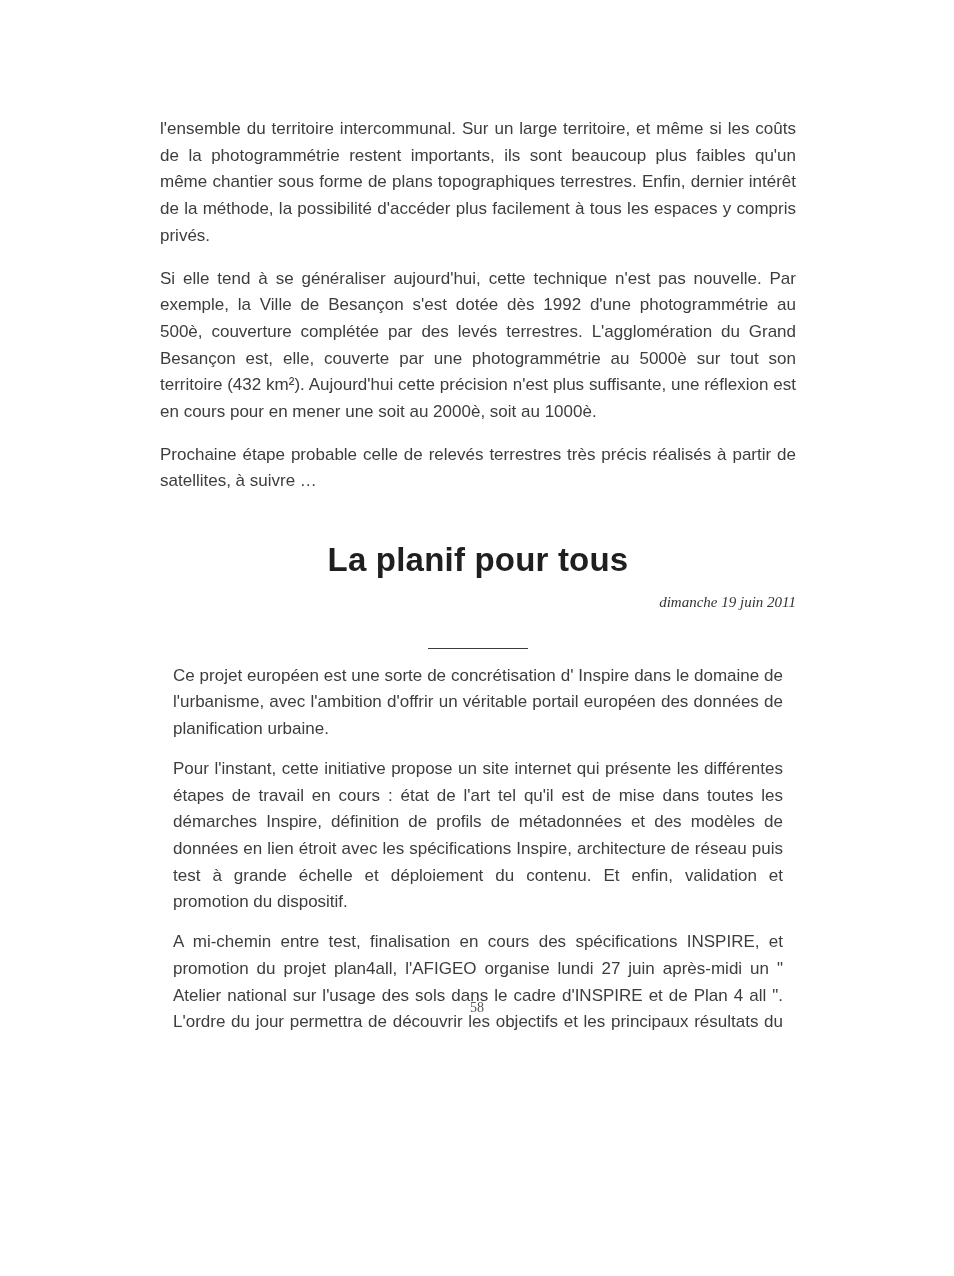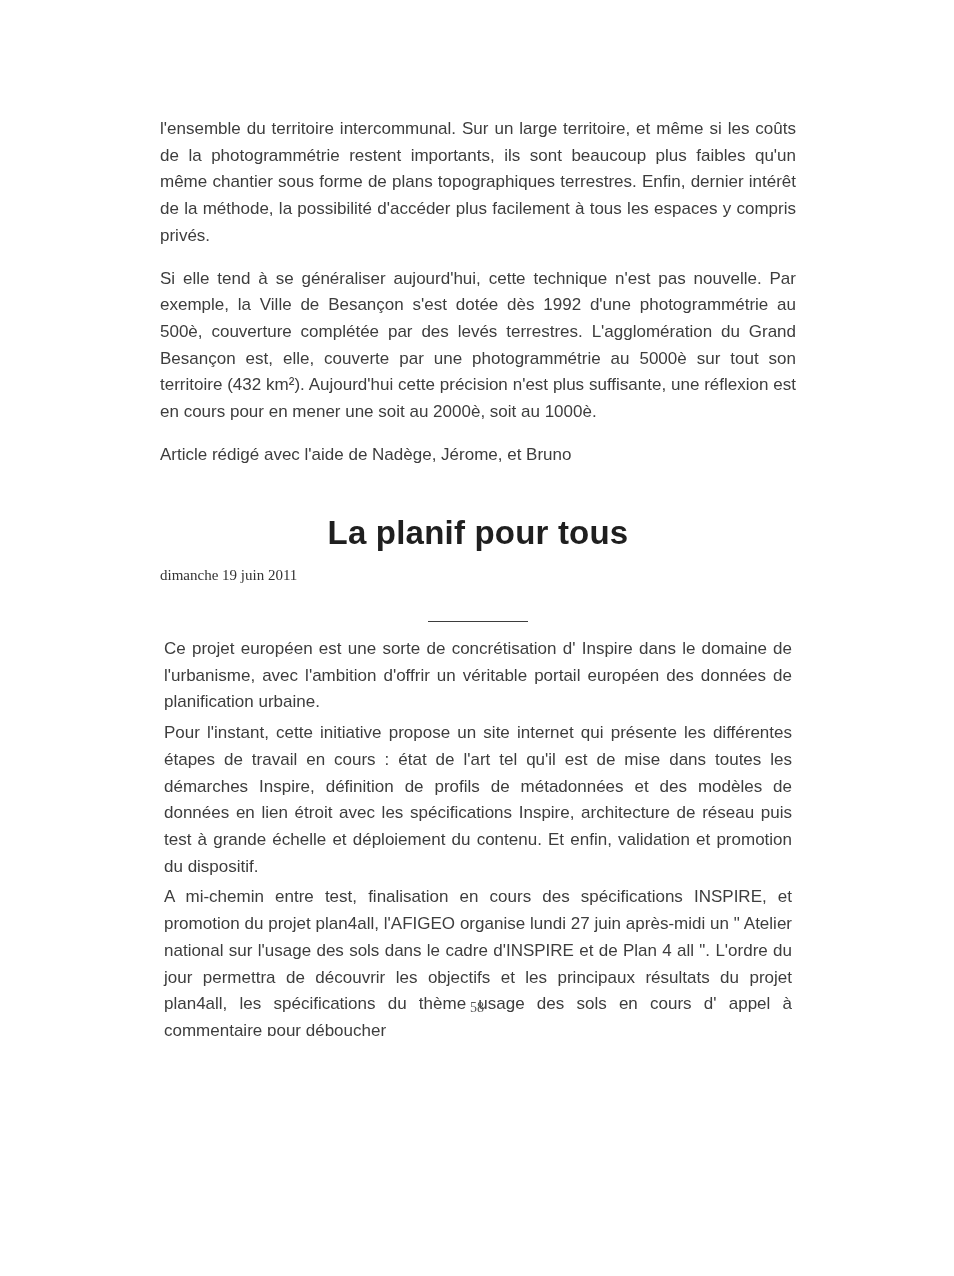--- a/index.html
+++ b/index.html
@@ -22,34 +22,35 @@
     width: 636px;
     color: #3d3d3d;
     font-size: 17px;
     line-height: 26.7px;
   }
   .content p {
     margin: 0 0 16px 0;
     text-align: justify;
   }
   .content p.tight {
-    margin: 4px;
+    margin: 13px;
   }
   .post-title {
     margin: 46px 0 10px 0;
     text-align: center;
     font-size: 33px;
     font-weight: bold;
     color: #1f1f1f;
     letter-spacing: 0.2px;
     line-height: 1.15;
   }
   .post-date {
-    text-align: left;
+    text-align: right;
     font-family: "Liberation Serif", serif;
+    font-style: italic;
     font-size: 15px;
     color: #333333;
     margin: 0 0 0 0;
   }
   .divider {
     width: 100px;
     border: none;
     border-top: 1px solid #3d3d3d;
     margin: 32px auto 14px auto;
   }
@@ -65,21 +66,21 @@
   }
 </style>
 </head>
 <body>
 
 <div class="page">
   <div class="content">
 
     <p>l'ensemble du territoire intercommunal. Sur un large territoire, et même si les coûts de la photogrammétrie restent importants, ils sont beaucoup plus faibles qu'un même chantier sous forme de plans topographiques terrestres. Enfin, dernier intérêt de la méthode, la possibilité d'accéder plus facilement à tous les espaces y compris privés.</p>
     <p>Si elle tend à se généraliser aujourd'hui, cette technique n'est pas nouvelle. Par exemple, la Ville de Besançon s'est dotée dès 1992 d'une photogrammétrie au 500è, couverture complétée par des levés terrestres. L'agglomération du Grand Besançon est, elle, couverte par une photogrammétrie au 5000è sur tout son territoire (432 km²). Aujourd'hui cette précision n'est plus suffisante, une réflexion est en cours pour en mener une soit au 2000è, soit au 1000è.</p>
-    <p>Article rédigé avec l'aide de Nadège, Jérome, et Bruno</p>
+    <p>Prochaine étape probable celle de relevés terrestres très précis réalisés à partir de satellites, à suivre …</p>
 
     <h1 class="post-title">La planif pour tous</h1>
     <div class="post-date">dimanche 19 juin 2011</div>
 
     <hr class="divider">
 
     <p class="tight">Ce projet européen est une sorte de concrétisation d' Inspire dans le domaine de l'urbanisme, avec l'ambition d'offrir un véritable portail européen des données de planification urbaine.</p>
     <p class="tight">Pour l'instant, cette initiative propose un site internet qui présente les différentes étapes de travail en cours : état de l'art tel qu'il est de mise dans toutes les démarches Inspire, définition de profils de métadonnées et des modèles de données en lien étroit avec les spécifications Inspire, architecture de réseau puis test à grande échelle et déploiement du contenu. Et enfin, validation et promotion du dispositif.</p>
     <p class="tight">A mi-chemin entre test, finalisation en cours des spécifications INSPIRE, et promotion du projet plan4all, l'AFIGEO organise lundi 27 juin après-midi un " Atelier national sur l'usage des sols dans le cadre d'INSPIRE et de Plan 4 all ". L'ordre du jour permettra de découvrir les objectifs et les principaux résultats du projet plan4all, les spécifications du thème usage des sols en cours d' appel à commentaire pour déboucher</p>
 

